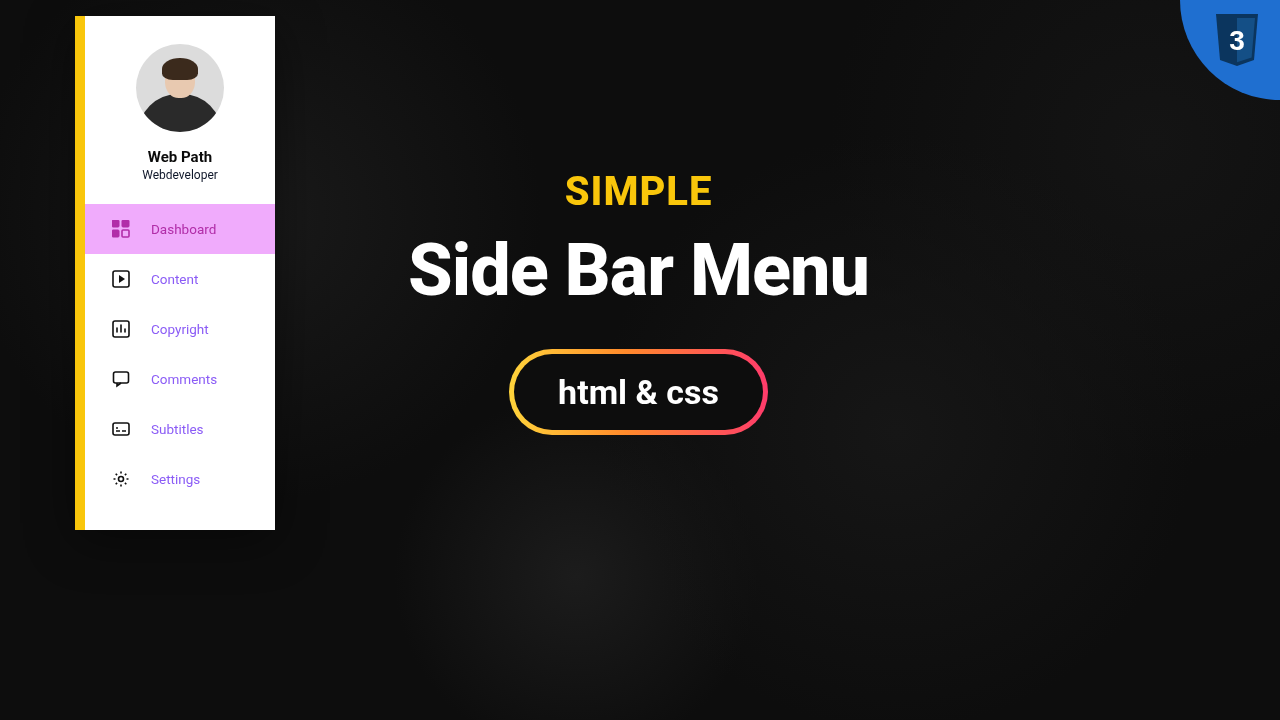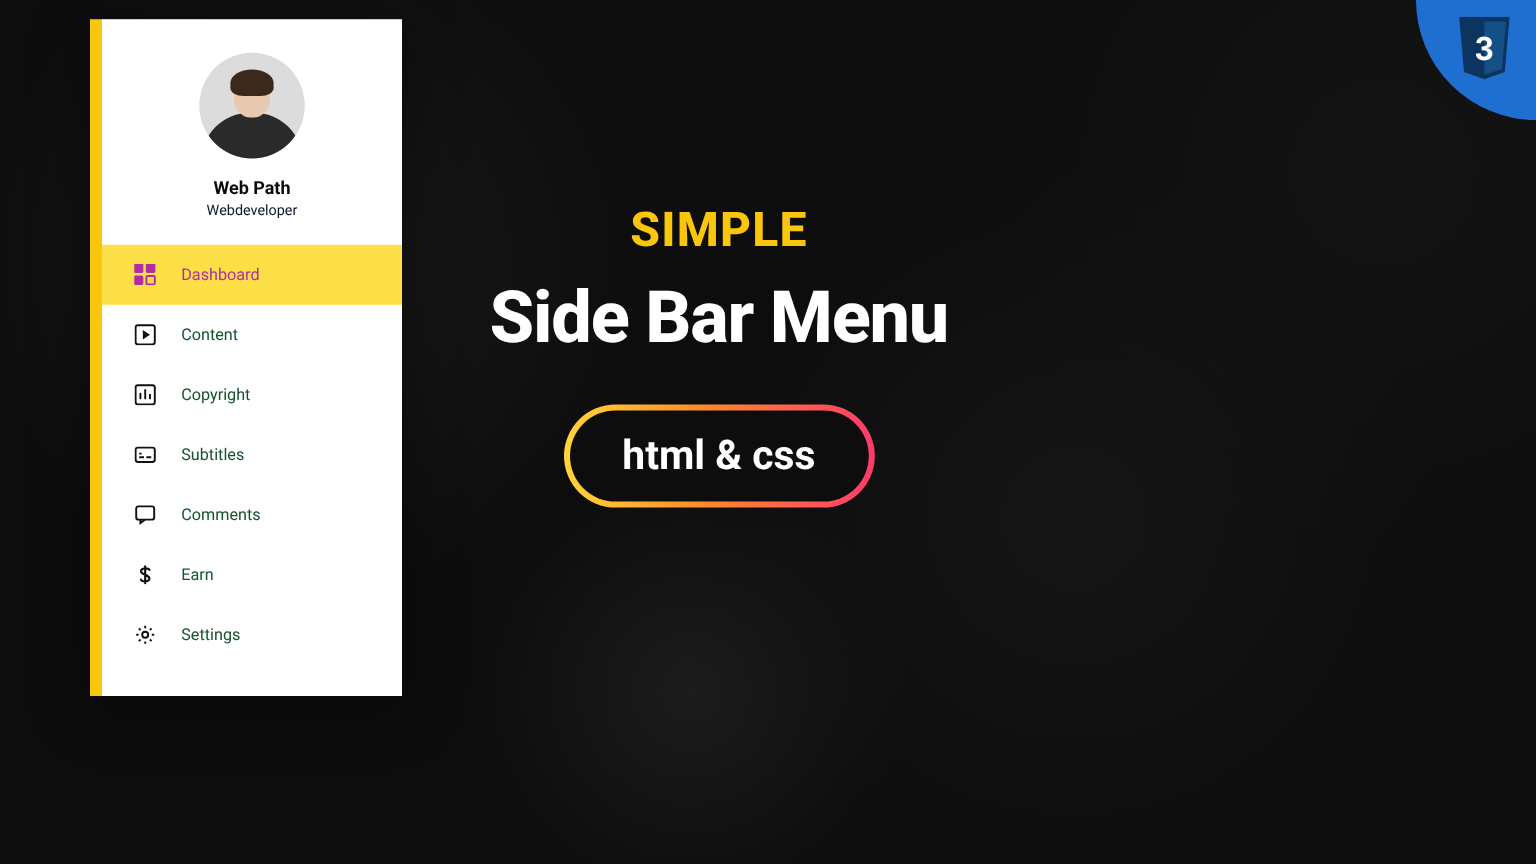--- a/index.html
+++ b/index.html
@@ -42,21 +42,21 @@
   left: 75px;
   top: 16px;
   display: flex;
   filter: drop-shadow(0 10px 25px rgba(0,0,0,.45));
 }
 .stripe {
   width: 10px;
   background: #f9c60b;
 }
 .card {
-  width: 250px;
+  width: 190px;
   background: #fff;
   padding: 28px 0 26px 0;
 }
 
 .avatar {
   width: 88px;
   height: 88px;
   border-radius: 50%;
   background: #dcdcdc;
   margin: 0 auto 16px auto;
@@ -94,25 +94,25 @@
 }
 
 .menu { list-style: none; }
 .menu li {
   display: flex;
   align-items: center;
   height: 50px;
   padding: 0 18px 0 26px;
   gap: 20px;
   font-size: 13.5px;
-  color: #14532d;
+  color: #8b5cf6;
   cursor: pointer;
 }
 .menu li.active {
-  background: #fde047;
+  background: #f0abfc;
   color: #b12da8;
   margin-top: 15px;
 }
 .menu li .ic {
   width: 20px;
   height: 20px;
   flex: 0 0 20px;
   display:flex; align-items:center; justify-content:center;
 }
 .menu li.active .ic svg { stroke:#b12da8; fill:#b12da8; }
@@ -126,21 +126,21 @@
 }
 .kicker {
   color: #f9c60b;
   font-weight: 800;
   font-size: 40px;
   letter-spacing: 1px;
 }
 .title {
   color: #fff;
   font-weight: 800;
-  font-size: 60px;
+  font-size: 72px;
   line-height: 1.0;
   margin-top: 20px;
   letter-spacing: -1px;
 }
 .pill {
   margin-top: 42px;
   display: inline-block;
   padding: 5px;
   border-radius: 999px;
   background: linear-gradient(90deg, #ffd43b 0%, #ff8a2b 45%, #ff3b6b 100%);
@@ -204,42 +204,34 @@
           <svg width="18" height="18" viewBox="0 0 18 18" fill="none" stroke="#111" stroke-width="1.6">
               <rect x="1" y="1" width="16" height="16" rx="2"></rect>
               <path d="M5 12 V8 M9 12 V5 M13 12 V9" stroke-linecap="round"></path>
             </svg>
         </span>
         <span>Copyright</span>
       </li>
       <li>
         <span class="ic">
           <svg width="18" height="18" viewBox="0 0 18 18" fill="none" stroke="#111" stroke-width="1.6">
+              <rect x="1.5" y="2" width="15" height="11" rx="2"></rect>
+              <path d="M5 13 L5 16 L9 13"></path>
+            </svg>
+        </span>
+        <span>Comments</span>
+      </li>
+      <li>
+        <span class="ic">
+          <svg width="18" height="18" viewBox="0 0 18 18" fill="none" stroke="#111" stroke-width="1.6">
               <rect x="1" y="3" width="16" height="12" rx="2"></rect>
               <path d="M4 11 H8 M10 11 H14 M4 8 H6"></path>
             </svg>
         </span>
         <span>Subtitles</span>
-      </li>
-      <li>
-        <span class="ic">
-          <svg width="18" height="18" viewBox="0 0 18 18" fill="none" stroke="#111" stroke-width="1.6">
-              <rect x="1.5" y="2" width="15" height="11" rx="2"></rect>
-              <path d="M5 13 L5 16 L9 13"></path>
-            </svg>
-        </span>
-        <span>Comments</span>
-      </li>
-      <li>
-        <span class="ic">
-          <svg width="18" height="18" viewBox="0 0 18 18" fill="none" stroke="#111" stroke-width="1.8" stroke-linecap="round">
-              <path d="M9 2 V16 M12.5 5 C12.5 3 5.5 3 5.5 6 C5.5 9 12.5 9 12.5 12 C12.5 15 5.5 15 5.5 13"></path>
-            </svg>
-        </span>
-        <span>Earn</span>
       </li>
       <li>
         <span class="ic">
           <svg width="18" height="18" viewBox="0 0 18 18" fill="none" stroke="#111" stroke-width="1.6">
               <circle cx="9" cy="9" r="2.5"></circle>
               <path d="M9 1.5v2 M9 14.5v2 M1.5 9h2 M14.5 9h2 M3.7 3.7l1.4 1.4 M12.9 12.9l1.4 1.4 M14.3 3.7l-1.4 1.4 M5.1 12.9l-1.4 1.4"></path>
             </svg>
         </span>
         <span>Settings</span>
       </li>

